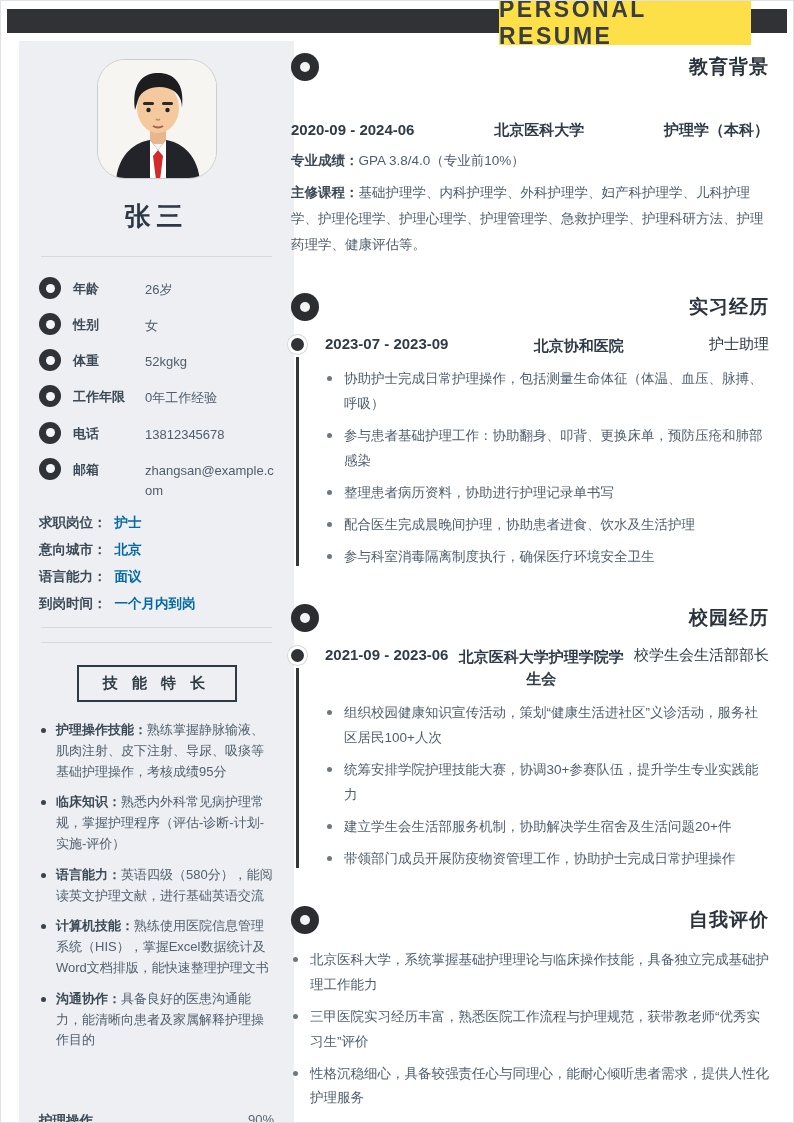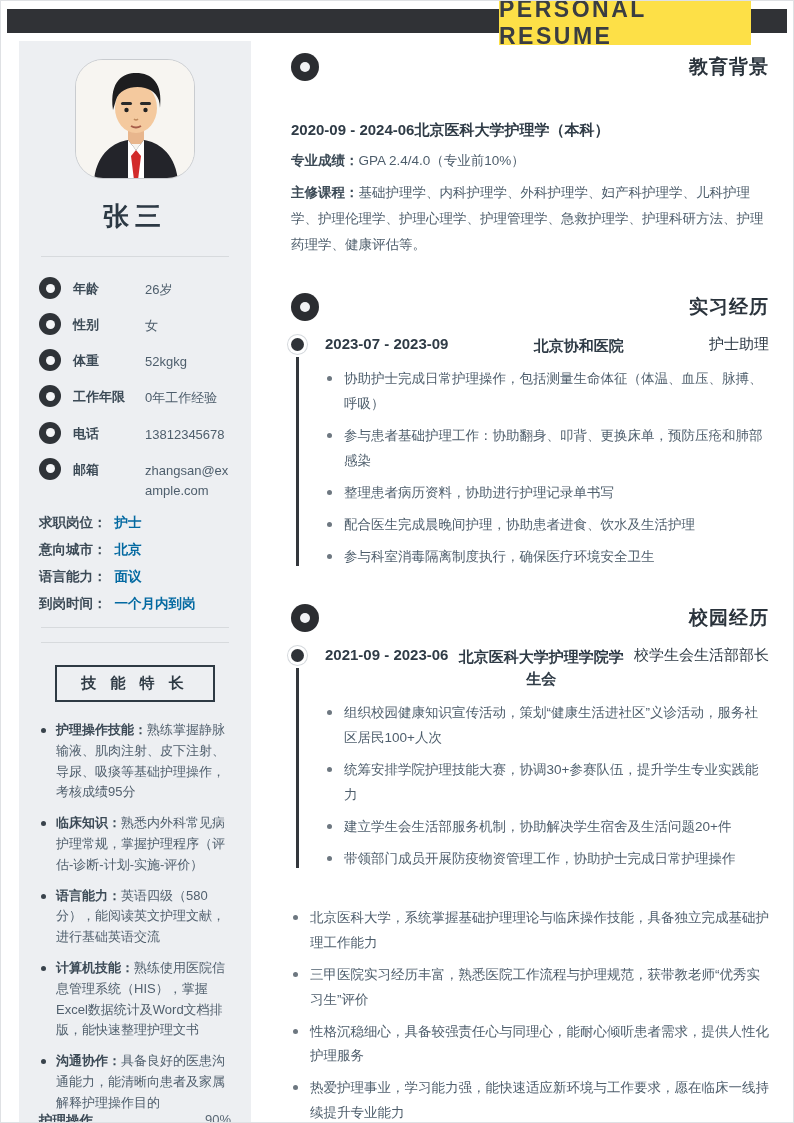--- a/index.html
+++ b/index.html
@@ -8,21 +8,21 @@
   .page { position:relative; width:794px; height:1123px; background:#fff;
           border:1px solid #dfe1e4; overflow:hidden; margin:0 auto; }
 
   
   .topbar { position:absolute; left:6px; right:6px; top:8px; height:24px; background:#303236; }
   .title-box { position:absolute; top:0; right:42px; width:252px; height:44px; background:#fde047;
                display:flex; align-items:center; justify-content:center; }
   .title-box span { font-size:23px; font-weight:bold; letter-spacing:2.5px; color:#3a3d42; }
 
   
-  .sidebar { position:absolute; left:18px; top:40px; width:232px; height:1083px;
+  .sidebar { position:absolute; left:18px; top:40px; width:275px; height:1083px;
              background:#edeff2; padding:16px 20px 0 20px; overflow:hidden; }
   .avatar-wrap { display:flex; justify-content:center; margin-top:2px; }
   .avatar { width:120px; height:120px; border-radius:28px; overflow:hidden;
             border:1px solid #c9ccd0; background:#f7f5f1; }
   .name { text-align:center; font-size:26px; font-weight:bold; color:#2c3944;
           letter-spacing:6px; margin-top:20px; }
   .divider { height:1px; background:#d7dadd; margin:22px 2px 0 2px; }
 
   .info-list { margin-top:20px; }
   .info-row { display:flex; align-items:flex-start; margin-bottom:13px; }
@@ -59,21 +59,21 @@
   
   .main { position:absolute; left:290px; right:24px; top:52px; }
   .section { margin-top:0; }
   .section + .section { margin-top:34px; }
   .sec-head { display:flex; align-items:center; margin-bottom:14px;justify-content:space-between; }
   .sec-icon { width:28px; height:28px; border-radius:50%; background:#2b2d31;
               display:flex; align-items:center; justify-content:center; margin-right:14px; }
   .sec-icon i { display:block; width:10px; height:10px; border-radius:50%; background:#f2f3f5; }
   .sec-title { font-size:19px; font-weight:bold; color:#2a333c; letter-spacing:1px; }
 
-  .edu-row { display:flex; justify-content:flex-start; align-items:baseline; margin-bottom:10px;margin-top:40px; }
+  .edu-row { display:flex; justify-content:space-between; align-items:baseline; margin-bottom:10px;margin-top:40px; }
   .edu-row span { font-size:15px; font-weight:bold; color:#2f3b46; }
   .kv-line { font-size:13.5px; color:#4e5e6c; line-height:1.6; margin-bottom:8px; }
   .kv-line b { color:#3c4a56; }
   .para { font-size:13.5px; color:#4e5e6c; line-height:1.95; }
   .para b { color:#3c4a56; }
 
   .timeline { position:relative; padding-left:34px; }
   .tl-dot { position:absolute; left:0; top:3px; width:13px; height:13px; border-radius:50%;
             background:#2f3338; box-shadow:0 0 0 3px #ffffff, 0 0 0 4px #d5d9dd; }
   .tl-line { position:absolute; left:5px; top:22px; bottom:4px; width:2.5px; background:#33373c; }
@@ -231,21 +231,21 @@
         <span class="sec-icon">
             <i></i>
           </span>
         <span class="sec-title">教育背景</span>
       </div>
       <div class="edu-row">
         <span>2020-09 - 2024-06</span>
         <span>北京医科大学</span>
         <span>护理学（本科）</span>
       </div>
-      <p class="kv-line"><b>专业成绩：</b><span>GPA 2.4/4.0（专业前10%）</span></p>
+      <p class="kv-line"><b>专业成绩：</b><span>GPA 3.8/4.0（专业前10%）</span></p>
       <p class="para"><b>主修课程：</b><span>基础护理学、内科护理学、外科护理学、妇产科护理学、儿科护理学、护理伦理学、护理心理学、护理管理学、急救护理学、护理科研方法、护理药理学、健康评估等。</span></p>
     </section>
 
     <section class="section">
       <div class="sec-head">
         <span class="sec-icon">
             <i></i>
           </span>
         <span class="sec-title">实习经历</span>
       </div>
@@ -312,20 +312,26 @@
             </div>
           <div class="blt">
               <span class="blt-dot"></span>
               <p class="blt-text">带领部门成员开展防疫物资管理工作，协助护士完成日常护理操作</p>
             </div>
         </div>
       </div>
     </section>
 
     <section class="section">
+      <div class="sec-head">
+        <span class="sec-icon">
+            <i></i>
+          </span>
+        <span class="sec-title">自我评价</span>
+      </div>
       <div class="blt-list">
         <div class="blt">
             <span class="blt-dot"></span>
             <p class="blt-text">北京医科大学，系统掌握基础护理理论与临床操作技能，具备独立完成基础护理工作能力</p>
           </div>
         <div class="blt">
             <span class="blt-dot"></span>
             <p class="blt-text">三甲医院实习经历丰富，熟悉医院工作流程与护理规范，获带教老师“优秀实习生”评价</p>
           </div>
         <div class="blt">

